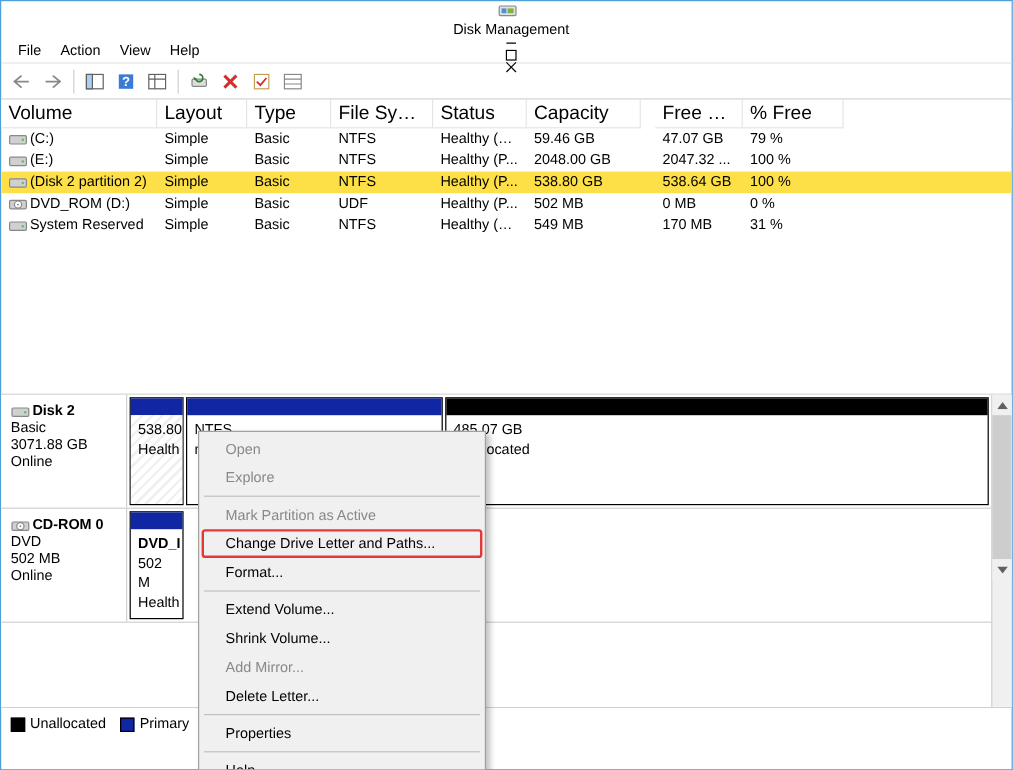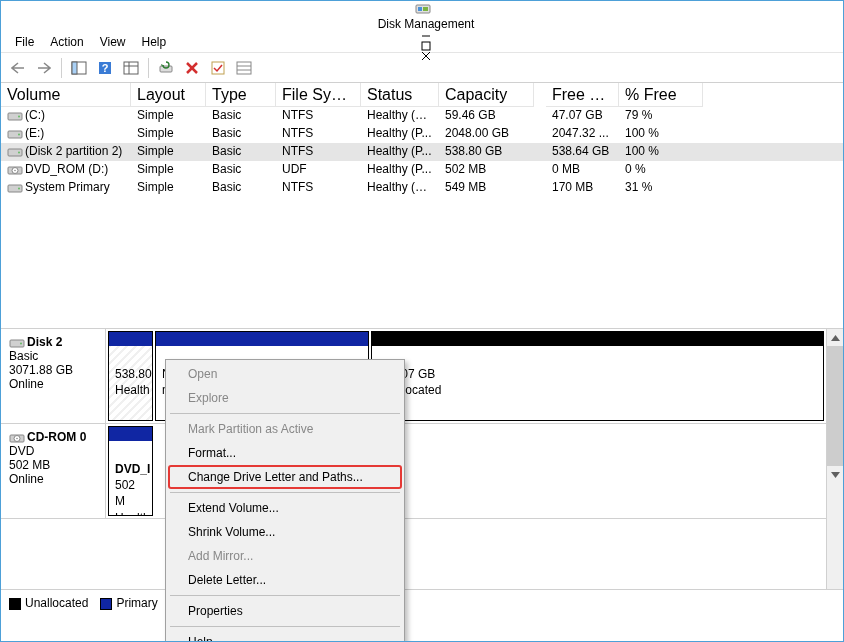--- a/index.html
+++ b/index.html
@@ -14,32 +14,32 @@
   .toolbar { height: 30px; display: flex; align-items: center; padding: 2px 6px; gap: 4px; border-bottom: 1px solid #d0d0d0; }
   .toolbar .btn { width: 22px; height: 22px; display: flex; align-items: center; justify-content: center; border: 1px solid transparent; }
   .toolbar .sep { width: 1px; height: 20px; background: #d0d0d0; margin: 0 2px; }
   .arrow-svg { width: 14px; height: 12px; }
   .list { border-bottom: 1px solid #d0d0d0; height: 246px; overflow: hidden; }
   .list-header { display: flex; height: 24px; background: #fff; }
   .list-header .col { font-size: 16px; padding: 3px 6px; border-right: 1px solid #e5e5e5; border-bottom: 1px solid #e5e5e5; overflow: hidden; white-space: nowrap; text-overflow: ellipsis; }
   .list-body { }
   .row { display: flex; height: 18px; font-size: 12px; }
   .row .cell { padding: 1px 6px; overflow: hidden; white-space: nowrap; text-overflow: ellipsis; }
-  .row.sel { background: #e5e5e5; }
+  .row.sel { background: #fde047; }
   .volicon { display: inline-block; width: 16px; height: 12px; vertical-align: middle; margin-right: 2px; }
   .c0 { width: 130px; } .c1 { width: 75px; } .c2 { width: 70px; } .c3 { width: 85px; } .c4 { width: 78px; } .c5 { width: 95px; } .c6 { width: 73px; margin-left: 12px; } .c7 { width: 84px; }
   .graphical { position: relative; background: #fff; flex: 1; display: flex; }
   .graph-body { flex: 1; overflow: hidden; padding-right: 0; }
   .disk-row { display: flex; height: 95px; border-bottom: 1px solid #d0d0d0; justify-content: center; }
   .disk-label { width: 105px; padding: 6px 8px; font-size: 12px; border-right: 1px solid #d0d0d0; }
   .disk-label .name { font-weight: bold; }
   .disk-parts { flex: 1; display: flex; padding: 2px 2px 2px 2px; gap: 2px; }
   .part { border: 1px solid #000; position: relative; display: flex; flex-direction: column; }
   .part .stripe { height: 14px; }
-  .part .body { flex: 1; padding: 20px 6px; font-size: 12px; line-height: 1.35; overflow: hidden; }
+  .part .body { flex: 1; padding: 4px 6px; font-size: 12px; line-height: 1.35; overflow: hidden; }
   .part .body b { font-weight: bold; }
   .stripe-primary { background: #1026a3; }
   .stripe-unalloc { background: #000; }
   .hatched { background: repeating-linear-gradient(135deg,#f0f0f0 0,#f0f0f0 2px,#fff 2px,#fff 6px); }
   .legend { border-top: 1px solid #d0d0d0; padding: 6px 8px; font-size: 12px; display: flex; gap: 12px; align-items: center; }
   .legend .sw { width: 12px; height: 12px; border: 1px solid #000; display: inline-block; vertical-align: middle; margin-right: 4px; }
   .context { position: absolute; background: #f0f0f0; border: 1px solid #a0a0a0; box-shadow: 3px 3px 5px rgba(0,0,0,0.25); font-size: 12px; padding: 2px; width: 240px; z-index: 50; }
   .context .mi { padding: 5px 20px; }
   .context .mi.dis { color: #888; }
   .context .mi.hl { border: 2px solid #e53935; border-radius: 3px; padding: 3px 18px; }
@@ -209,21 +209,21 @@
           <div class="cell c3">UDF</div>
           <div class="cell c4">Healthy (P...</div>
           <div class="cell c5">502 MB</div>
           <div class="cell c6">0 MB</div>
           <div class="cell c7">0 %</div>
         </div>
         <div class="row">
           <div class="cell c0"><span class="volicon"><svg width="16" height="12" viewBox="0 0 16 12">
                 <rect x="1" y="3" width="14" height="7" rx="1" fill="#d0d0d0" stroke="#888"></rect>
                 <circle cx="12" cy="6.5" r="1" fill="#6b6"></circle>
-              </svg></span><span>System Primary</span></div>
+              </svg></span><span>System Reserved</span></div>
           <div class="cell c1">Simple</div>
           <div class="cell c2">Basic</div>
           <div class="cell c3">NTFS</div>
           <div class="cell c4">Healthy (S...</div>
           <div class="cell c5">549 MB</div>
           <div class="cell c6">170 MB</div>
           <div class="cell c7">31 %</div>
         </div>
       </div>
   </div>
@@ -283,22 +283,22 @@
   <div class="legend">
     <span><span class="sw" style="background:#000"></span><span>Unallocated</span></span>
     <span><span class="sw" style="background:#1026a3"></span><span>Primary</span></span>
   </div>
 
   <div class="context" style="left:164px; top:358px;">
     <div class="mi dis">Open</div>
     <div class="mi dis">Explore</div>
     <div class="sep2"></div>
     <div class="mi dis">Mark Partition as Active</div>
+    <div class="mi hl">Change Drive Letter and Paths...</div>
     <div class="mi">Format...</div>
-    <div class="mi hl">Change Drive Letter and Paths...</div>
     <div class="sep2"></div>
     <div class="mi">Extend Volume...</div>
     <div class="mi">Shrink Volume...</div>
     <div class="mi dis">Add Mirror...</div>
     <div class="mi">Delete Letter...</div>
     <div class="sep2"></div>
     <div class="mi">Properties</div>
     <div class="sep2"></div>
     <div class="mi">Help</div>
   </div>

